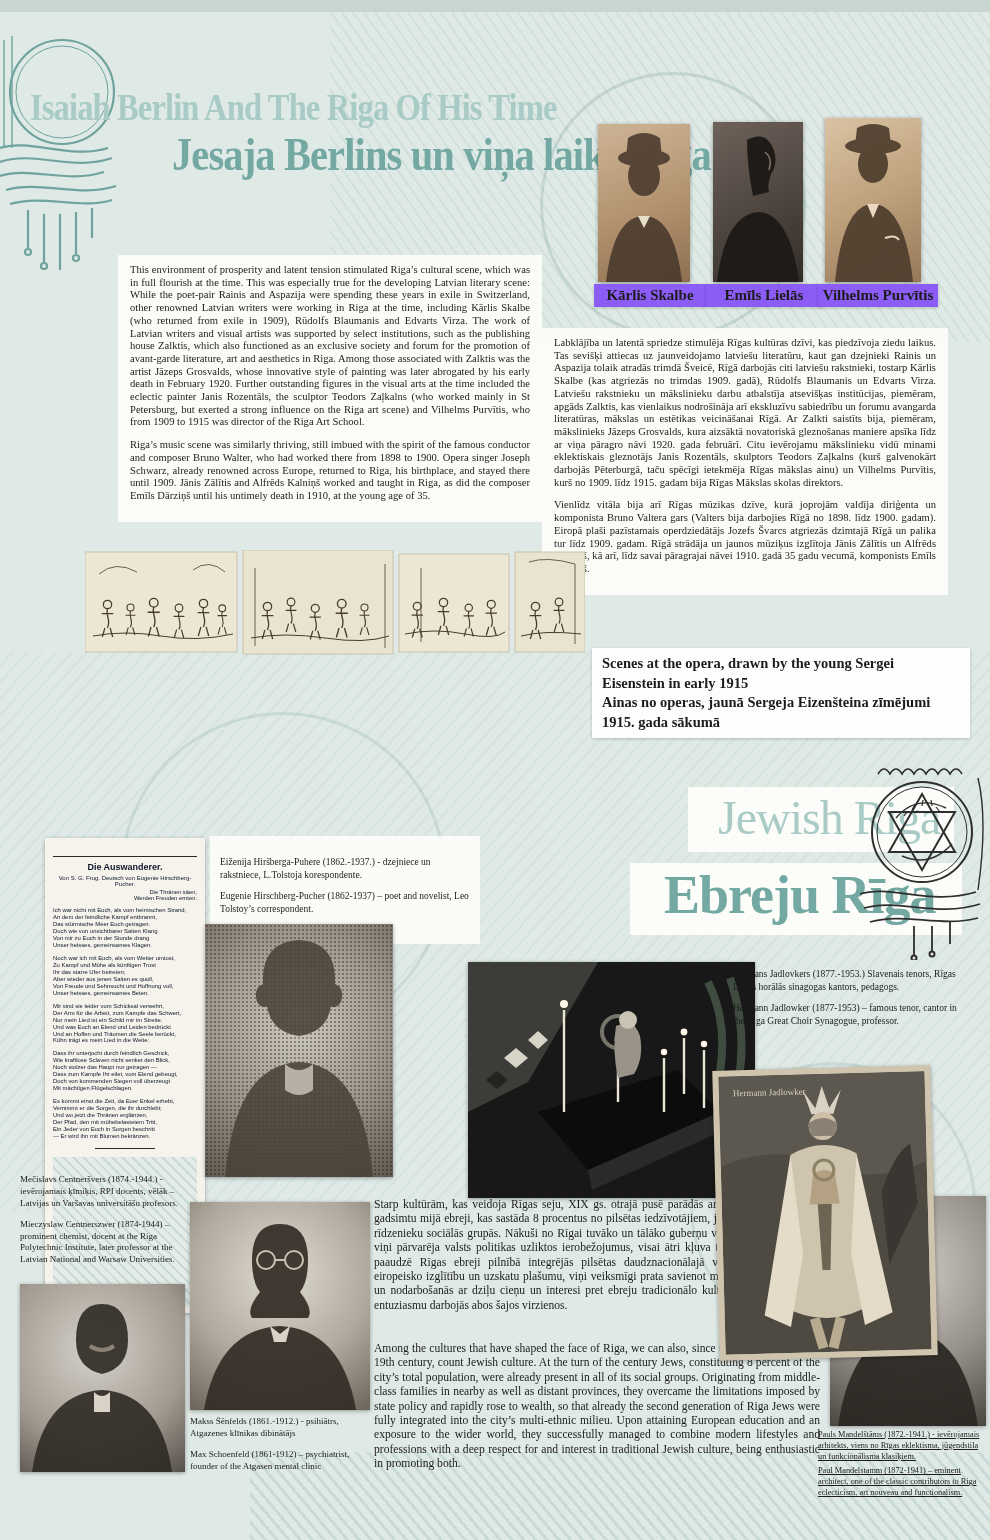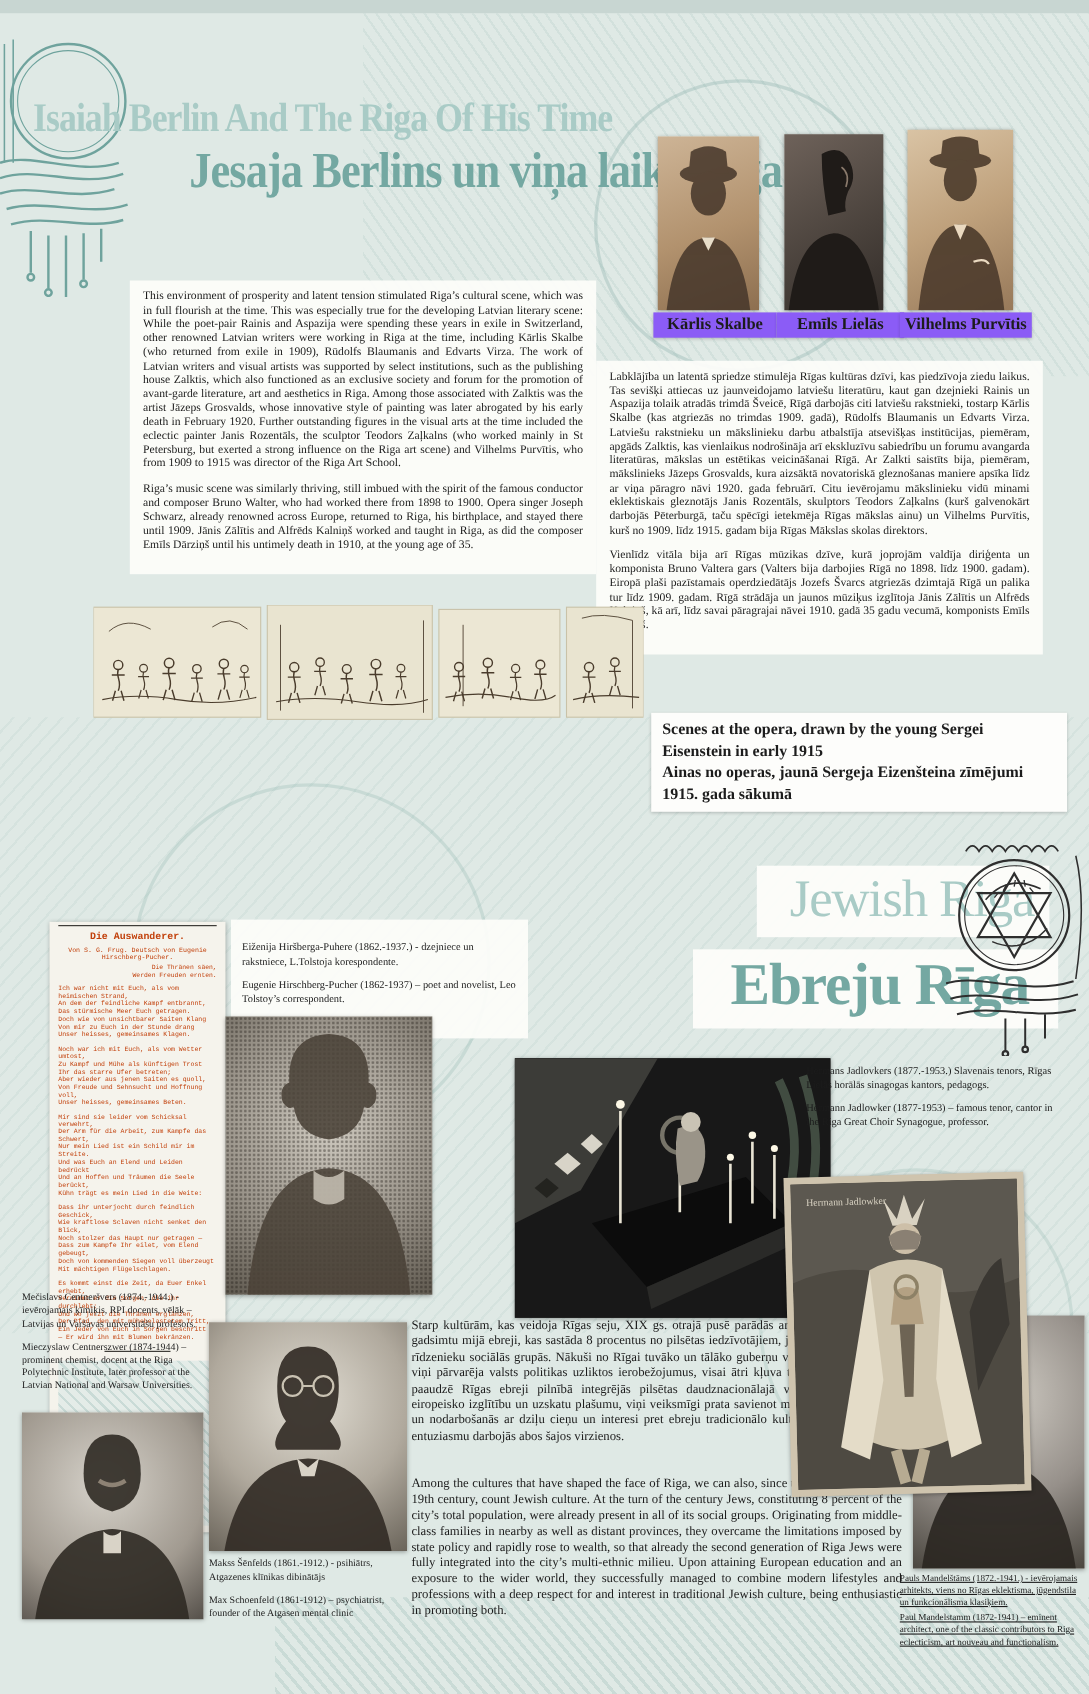--- a/index.html
+++ b/index.html
@@ -21,22 +21,22 @@
             background:rgba(253,253,250,0.95);padding:2px 26px 10px 34px;}
   .photo{box-shadow:0 1px 4px rgba(0,0,0,.35);}
   .cap-strip{background:#8b5cf6;font-weight:bold;font-size:15px;text-align:center;
              padding:3px 4px;box-shadow:0 1px 3px rgba(0,0,0,.2);}
   .small-cap{font-size:9.5px;line-height:1.32;}
   .small-cap p{margin:0 0 9px 0;}
   .tiny-cap{font-size:8.3px;line-height:1.3;text-decoration:underline;}
   .tiny-cap p{margin:0 0 4px 0;}
   .opera-cap{background:#fdfdfb;font-weight:bold;font-size:14.5px;line-height:1.35;
              padding:6px 10px;box-shadow:0 1px 3px rgba(0,0,0,.2);}
-  .clipping{background:#f5f3ec;box-shadow:0 1px 4px rgba(0,0,0,.3);padding:3px 8px 6px 8px;
-            font-family:Liberation Mono, monospace;color:#c2410c;}
+  .clipping{background:#f5f3ec;box-shadow:0 1px 4px rgba(0,0,0,.3);padding:18px 8px 6px 8px;
+            font-family:Liberation Sans, sans-serif;color:#0f172a;}
   .clip-title{font-size:9px;font-weight:bold;text-align:center;margin:0 0 3px 0;
               border-top:1.5px solid #2c2a26;padding-top:5px;}
   .clip-byline{font-size:6px;text-align:center;margin:0 0 2px 0;}
   .clip-epi{font-size:5.8px;text-align:right;margin:0 0 6px 0;}
   .clip-stanza{font-size:5.9px;line-height:1.18;margin:0 0 6px 0;}
   .clip-rule{border:none;border-top:1px solid #2c2a26;width:60px;margin:8px auto;}
   .clip-img{height:150px;background:
      repeating-linear-gradient(45deg,rgba(122,167,162,.25) 0 2px,transparent 2px 7px),#e4ece8;}
   p{margin:0 0 10px 0;}
 </style>

